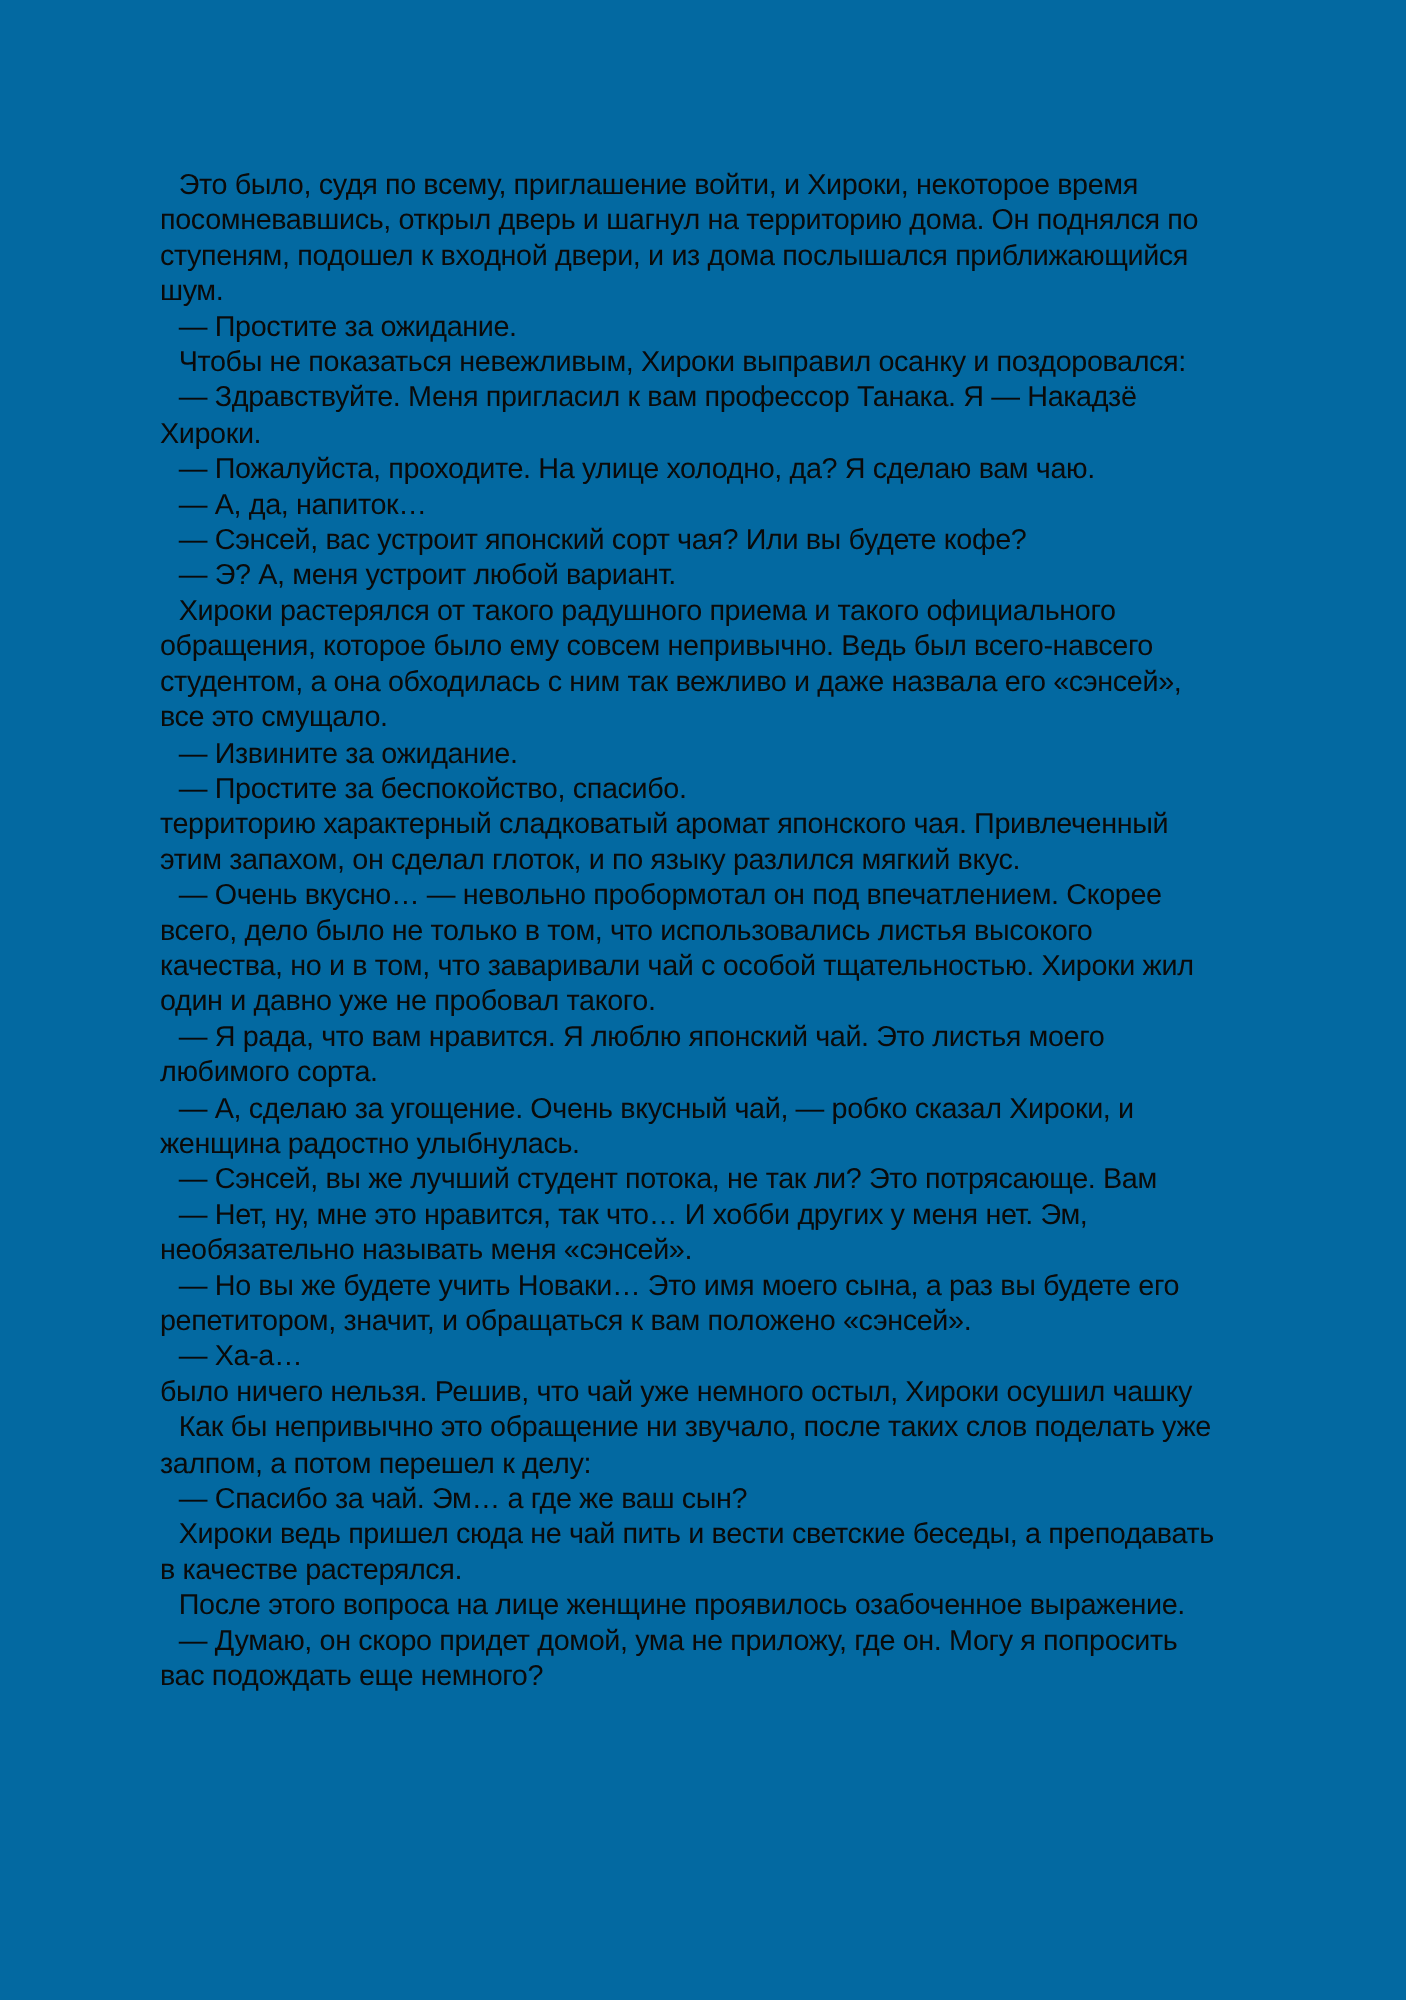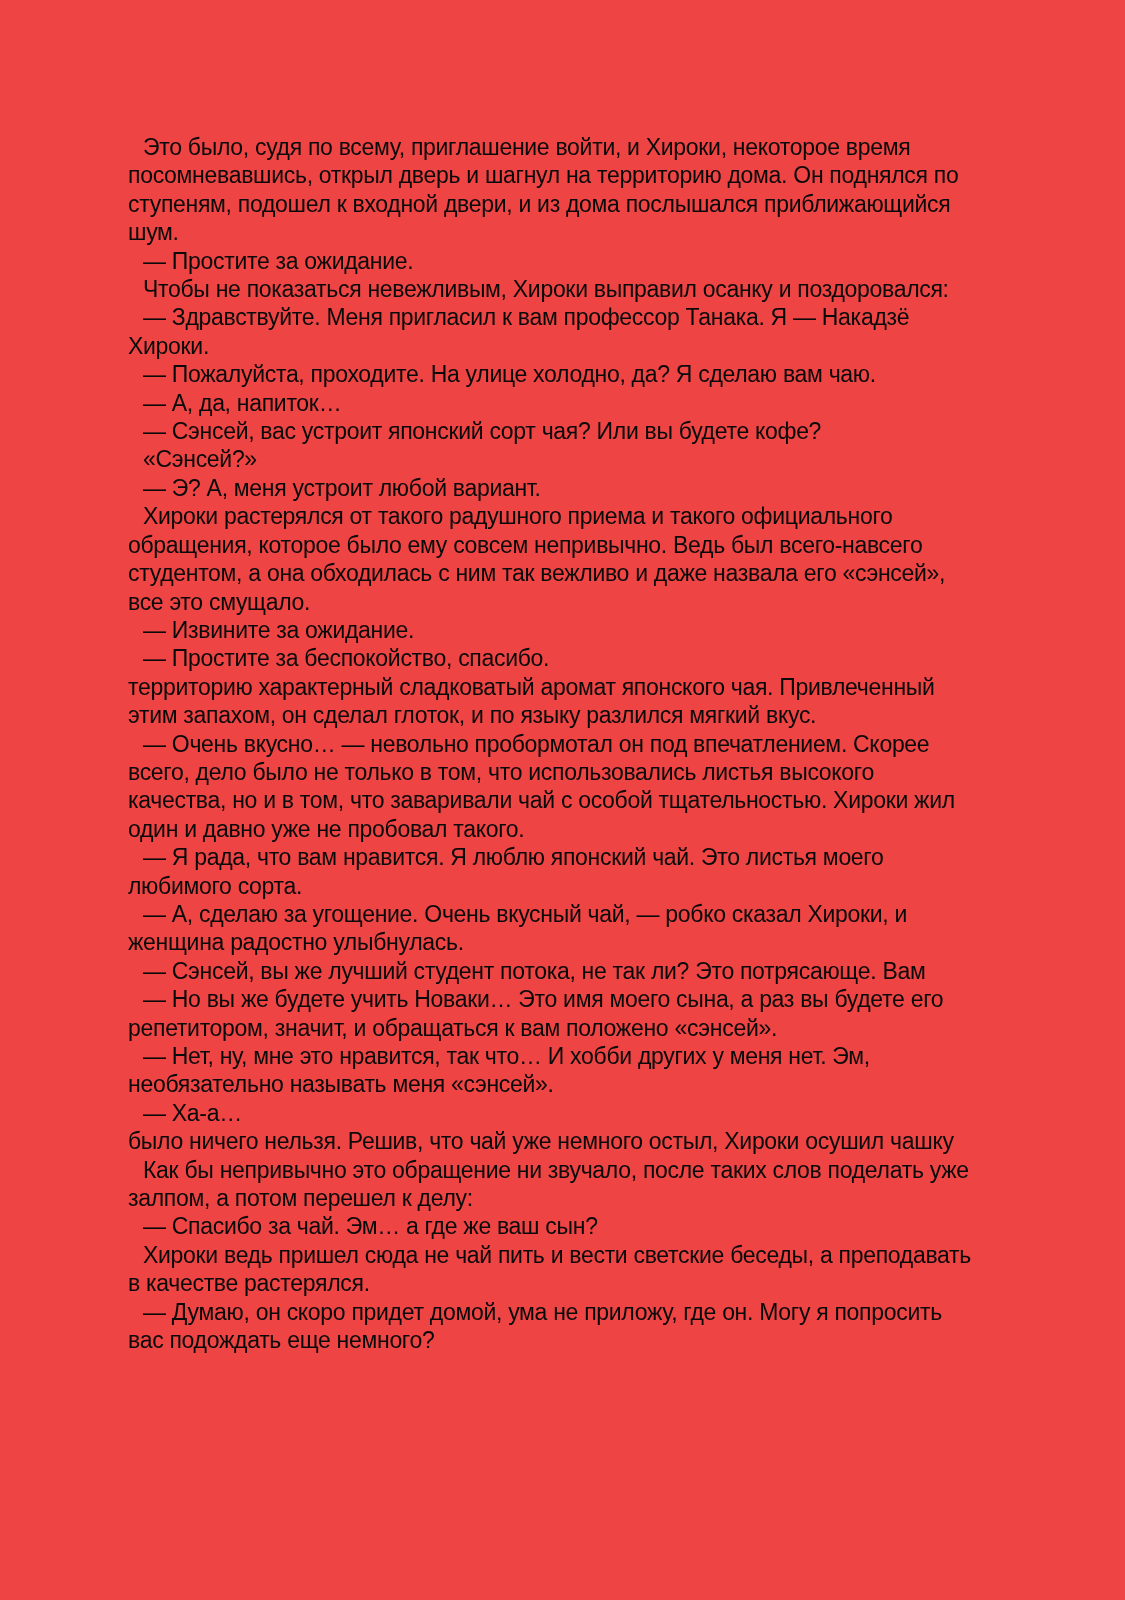--- a/index.html
+++ b/index.html
@@ -4,21 +4,21 @@
 <style>
   html, body {
     margin: 0;
     padding: 0;
     background: #ffffff;
   }
   .page {
     position: relative;
     width: 1125px;
     height: 1600px;
-    background: #ef4444;
+    background: #0369a1;
     overflow: hidden;
     font-family: "Liberation Sans", "DejaVu Sans", sans-serif;
   }
   .text-block {
     position: absolute;
     left: 128px;
     top: 133px;
     width: 880px;
     color: #0a0a0a;
     font-size: 23px;
@@ -63,23 +63,20 @@
       <div class="paragraph">
         <div class="line first">— Пожалуйста, проходите. На улице холодно, да? Я сделаю вам чаю.</div>
       </div>
       <div class="paragraph">
         <div class="line first">— А, да, напиток…</div>
       </div>
       <div class="paragraph">
         <div class="line first">— Сэнсей, вас устроит японский сорт чая? Или вы будете кофе?</div>
       </div>
       <div class="paragraph">
-        <div class="line first">«Сэнсей?»</div>
-      </div>
-      <div class="paragraph">
         <div class="line first">— Э? А, меня устроит любой вариант.</div>
       </div>
       <div class="paragraph">
         <div class="line first">Хироки растерялся от такого радушного приема и такого официального</div>
         <div class="line">обращения, которое было ему совсем непривычно. Ведь был всего-навсего</div>
         <div class="line">студентом, а она обходилась с ним так вежливо и даже назвала его «сэнсей»,</div>
         <div class="line">все это смущало.</div>
       </div>
       <div class="paragraph">
         <div class="line first">— Извините за ожидание.</div>
@@ -102,40 +99,43 @@
         <div class="line">любимого сорта.</div>
       </div>
       <div class="paragraph">
         <div class="line first">— А, сделаю за угощение. Очень вкусный чай, — робко сказал Хироки, и</div>
         <div class="line">женщина радостно улыбнулась.</div>
       </div>
       <div class="paragraph">
         <div class="line first">— Сэнсей, вы же лучший студент потока, не так ли? Это потрясающе. Вам</div>
       </div>
       <div class="paragraph">
+        <div class="line first">— Нет, ну, мне это нравится, так что… И хобби других у меня нет. Эм,</div>
+        <div class="line">необязательно называть меня «сэнсей».</div>
+      </div>
+      <div class="paragraph">
         <div class="line first">— Но вы же будете учить Новаки… Это имя моего сына, а раз вы будете его</div>
         <div class="line">репетитором, значит, и обращаться к вам положено «сэнсей».</div>
-      </div>
-      <div class="paragraph">
-        <div class="line first">— Нет, ну, мне это нравится, так что… И хобби других у меня нет. Эм,</div>
-        <div class="line">необязательно называть меня «сэнсей».</div>
       </div>
       <div class="paragraph">
         <div class="line first">— Ха-а…</div>
       </div>
       <div class="paragraph">
         <div class="line">было ничего нельзя. Решив, что чай уже немного остыл, Хироки осушил чашку</div>
         <div class="line first">Как бы непривычно это обращение ни звучало, после таких слов поделать уже</div>
         <div class="line">залпом, а потом перешел к делу:</div>
       </div>
       <div class="paragraph">
         <div class="line first">— Спасибо за чай. Эм… а где же ваш сын?</div>
       </div>
       <div class="paragraph">
         <div class="line first">Хироки ведь пришел сюда не чай пить и вести светские беседы, а преподавать</div>
         <div class="line">в качестве растерялся.</div>
       </div>
       <div class="paragraph">
+        <div class="line first">После этого вопроса на лице женщине проявилось озабоченное выражение.</div>
+      </div>
+      <div class="paragraph">
         <div class="line first">— Думаю, он скоро придет домой, ума не приложу, где он. Могу я попросить</div>
         <div class="line">вас подождать еще немного?</div>
       </div>
     </div>
 </div>
 
 </body></html>

